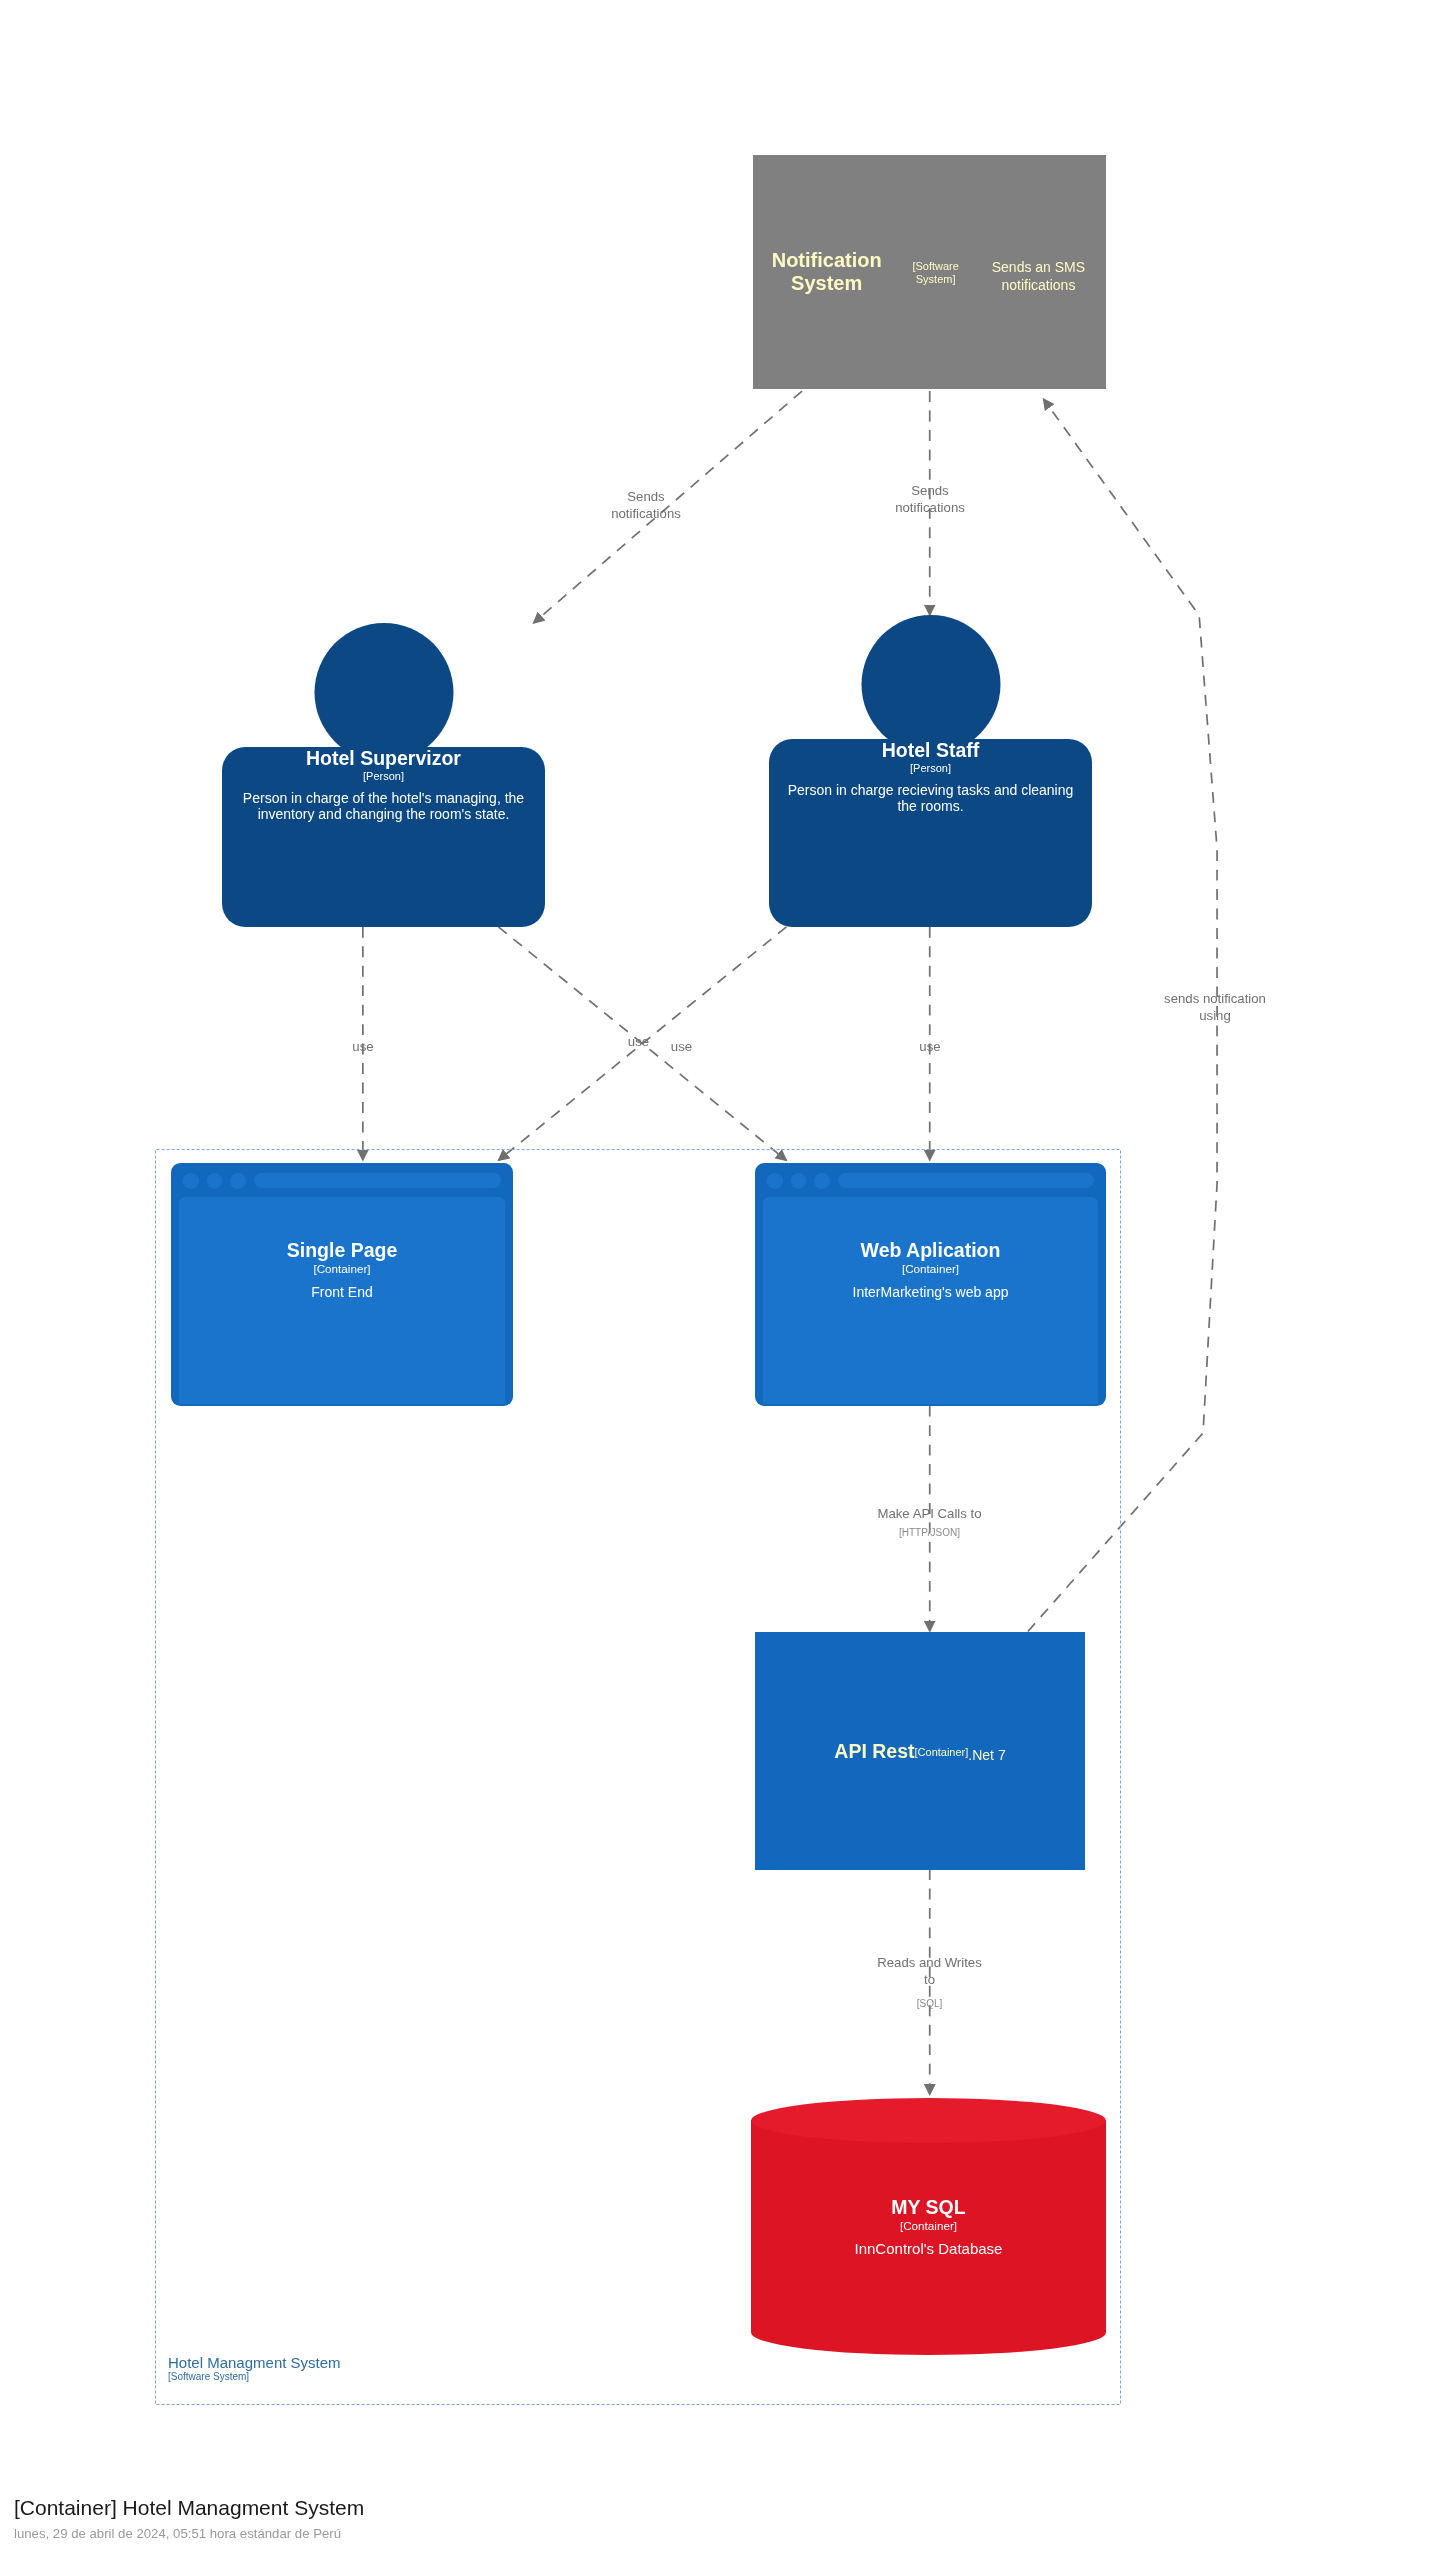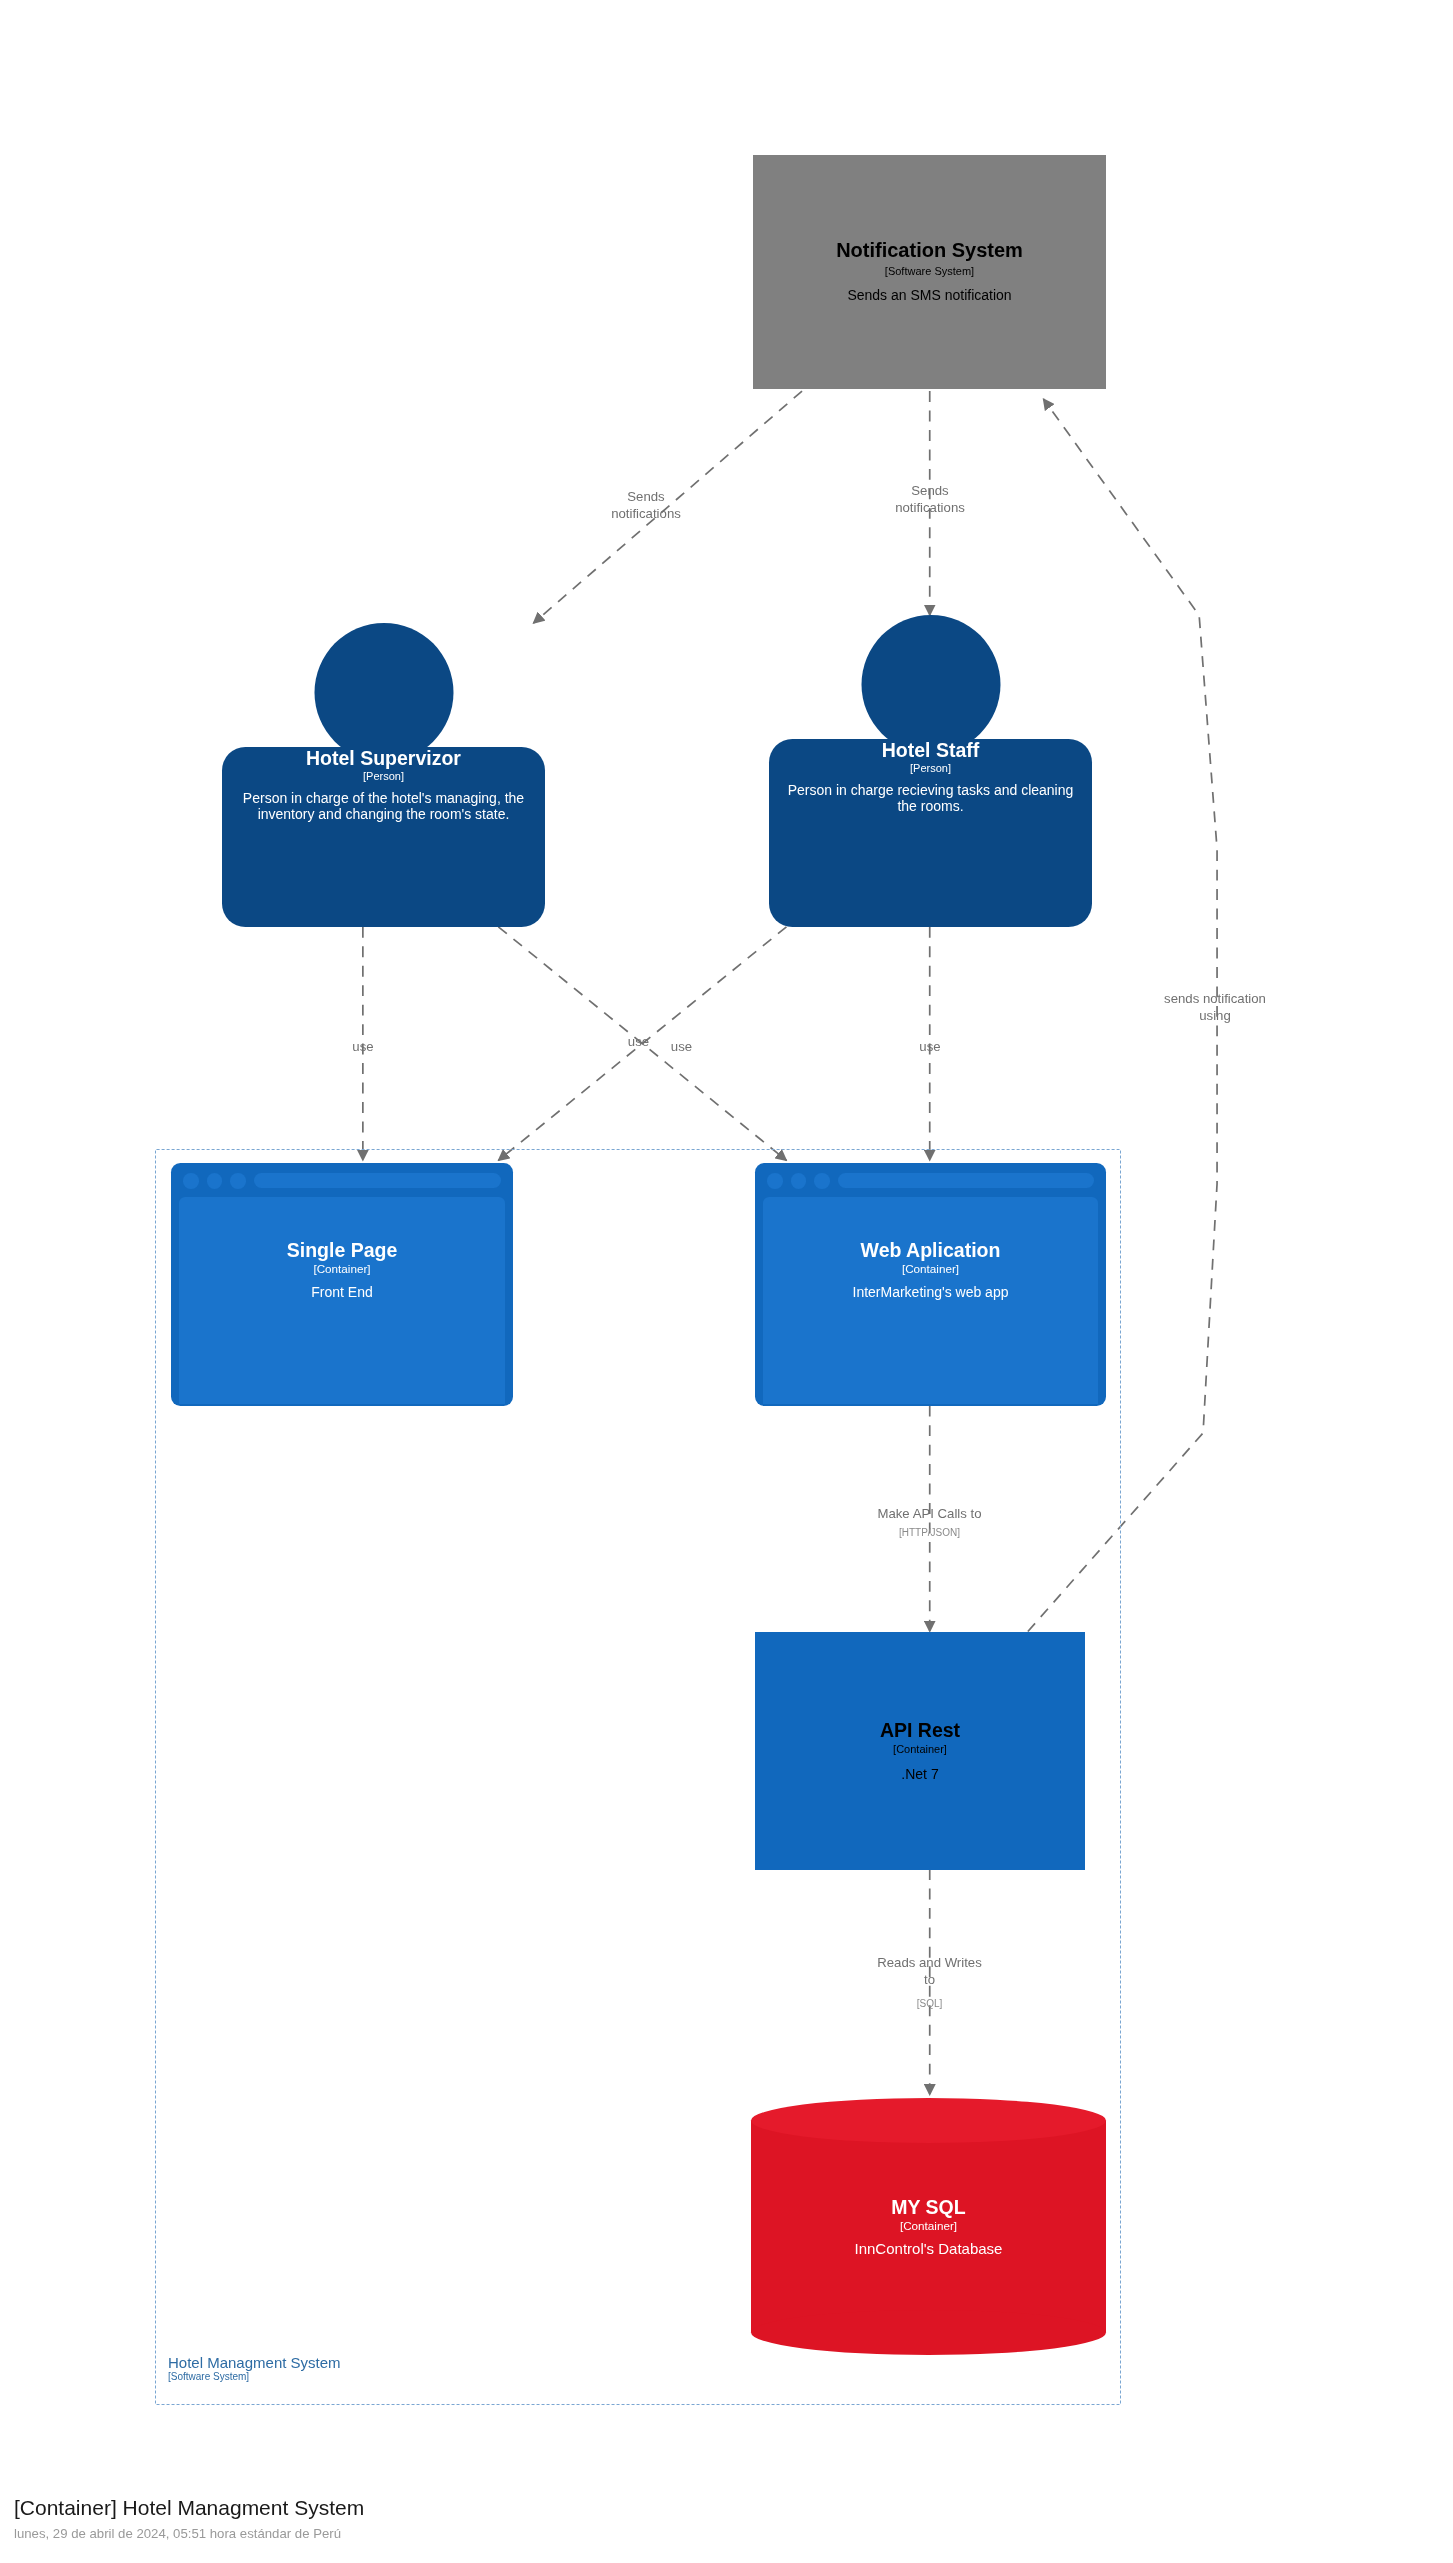--- a/index.html
+++ b/index.html
@@ -25,25 +25,25 @@
     left: 0; top: 0;
     width: 1453px;
     height: 2563px;
     pointer-events: none;
   }
   
   .node {
     position: absolute;
     box-sizing: border-box;
     display: flex;
-    flex-direction: column;
+    flex-direction: row;
     align-items: center;
     justify-content: center;
     text-align: center;
-    color: #000000;
+    color: #fef9c3;
   }
   .node .n-title {
     font-weight: bold;
     line-height: 1.15;
   }
   .node .n-type {
     line-height: 1.2;
     margin-top: 2.3px;
   }
   .node .n-desc {
@@ -256,21 +256,21 @@
 
   <div class="boundary" style="left:155px; top:1149px; width:966px; height:1256px;"></div>
   <div class="boundary-label" style="left:168px; top:2354px; width:327px;">
     <div class="b-name">Hotel Managment System</div>
     <div class="b-type">[Software System]</div>
   </div>
 
   <div class="node sys-ext" style="left:753px; top:155px; width:353px; height:234px;">
     <div class="n-title">Notification System</div>
     <div class="n-type">[Software System]</div>
-    <div class="n-desc">Sends an SMS notification</div>
+    <div class="n-desc">Sends an SMS notifications</div>
   </div>
 
   <div class="person" style="left:222px; top:623px; width:323px; height:304px;">
     <div class="head" style="width:139px; height:139px;"></div>
     <div class="body" style="top:124px; width:323px; height:180px;">
       <div class="n-title">Hotel Supervizor</div>
       <div class="n-type">[Person]</div>
       <div class="n-desc">Person in charge of the hotel's managing, the inventory and changing the room's state.</div>
     </div>
   </div>

